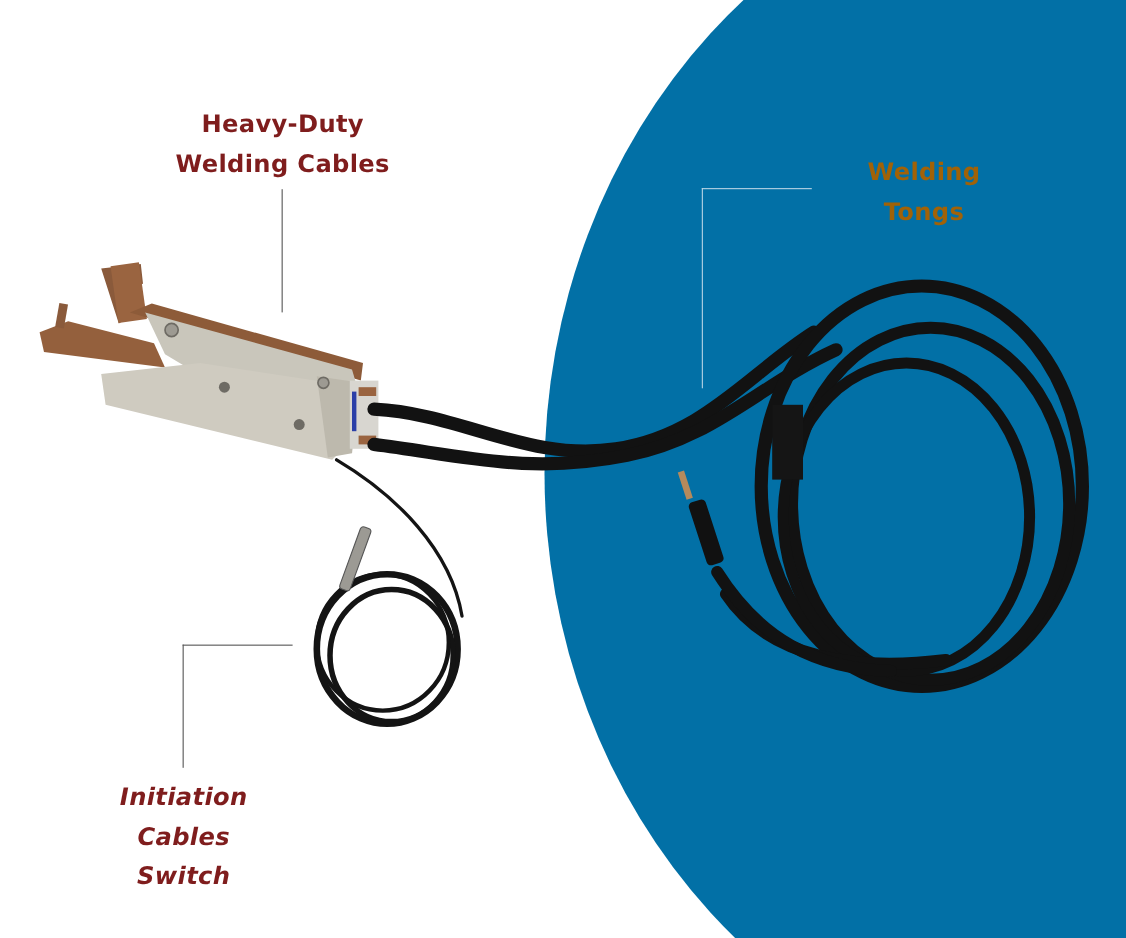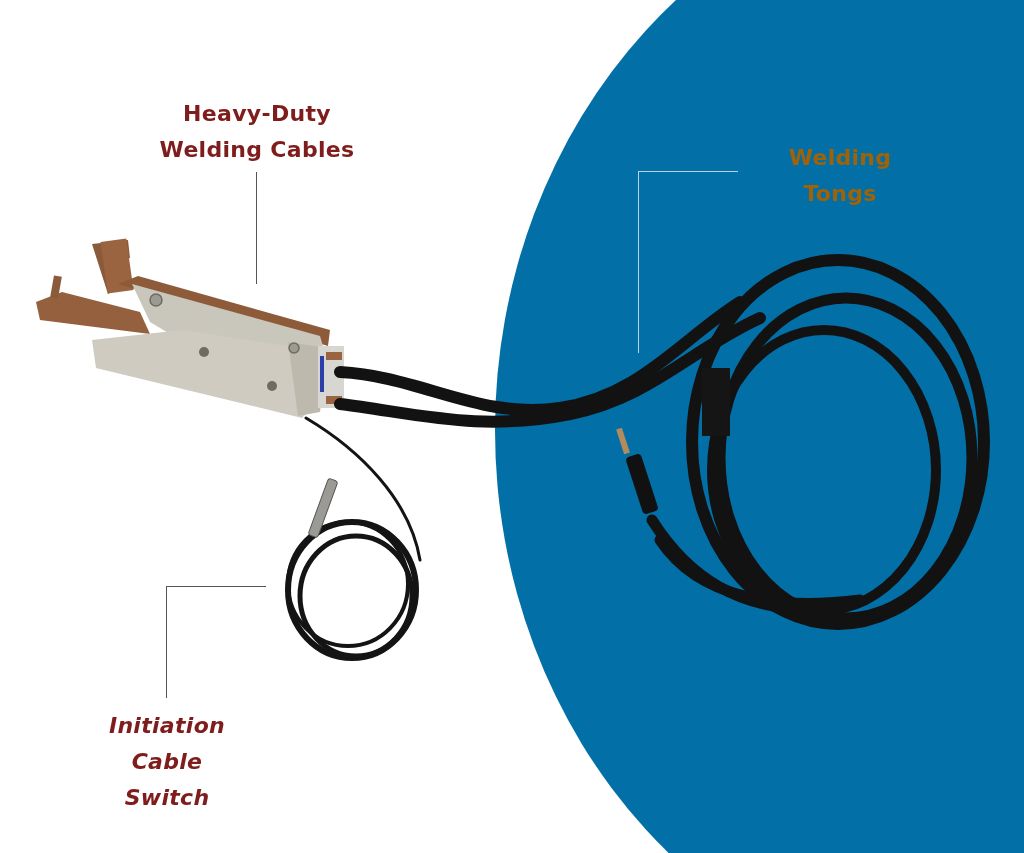--- a/index.html
+++ b/index.html
@@ -95,19 +95,19 @@
 
   <div class="label label-light" style="left:760px; top:140px; width:160px;">
     <span>Welding</span>
     <span>Tongs</span>
   </div>
   <div class="leader" style="left:638px; top:171px; width:100px; height:1px; background:#b9d4e6;"></div>
   <div class="leader" style="left:638px; top:171px; width:1px; height:182px; background:#b9d4e6;"></div>
 
   <div class="label label-dark" style="left:82px; top:708px; width:170px;font-style:italic;">
     <span>Initiation</span>
-    <span>Cable</span>
+    <span>Cables</span>
     <span>Switch</span>
   </div>
   <div class="leader" style="left:166px; top:586px; width:100px; height:1px; background:#555555;"></div>
   <div class="leader" style="left:166px; top:586px; width:1px; height:112px; background:#555555;"></div>
 
 </div>
 
 </body></html>

